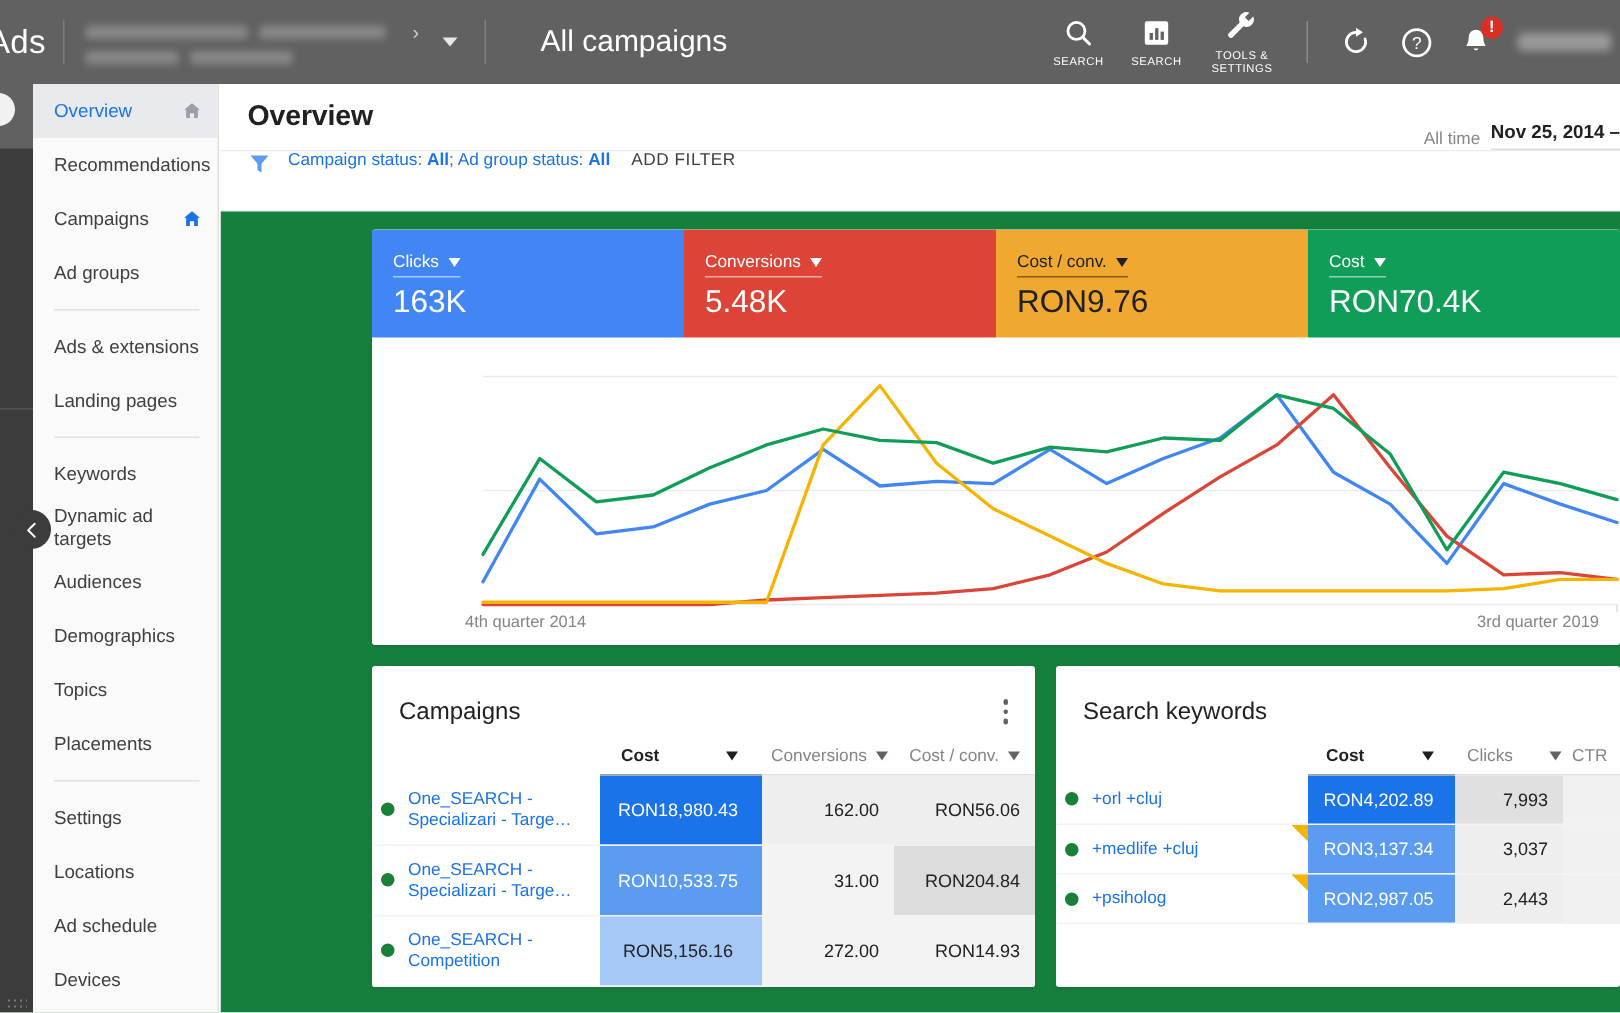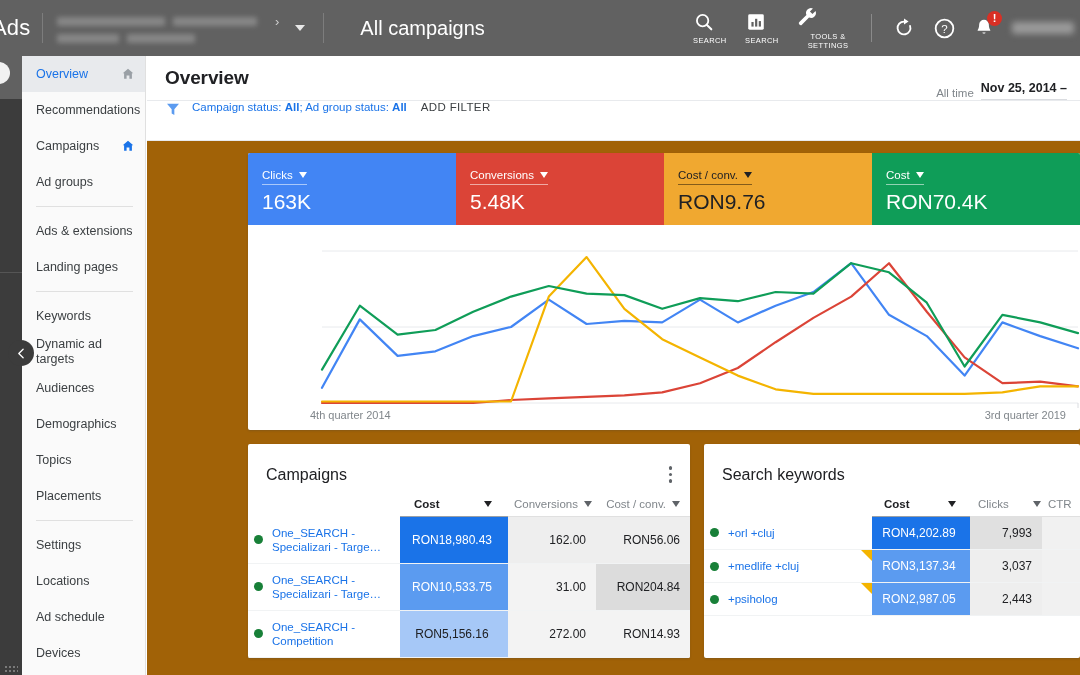--- a/index.html
+++ b/index.html
@@ -36,21 +36,21 @@
     border-left: 5px solid transparent; border-right: 5px solid transparent;
     border-top: 6px solid #e8e8e8;
   }
   .page-title-top {
     color: #fff; font-size: 20px; margin-left: 22px; white-space: nowrap;
   }
   .topbar-right {
     margin-left: auto; display: flex; align-items: center; padding-right: 4px; height: 56px;
   }
   .tb-item {
-    display: flex; flex-direction: column; align-items: flex-start; justify-content: center;
+    display: flex; flex-direction: column; align-items: center; justify-content: center;
     color: #fff; width: 52px; height: 56px; gap: 3px;
   }
   .tb-item .lbl { font-size: 7.5px; letter-spacing: .4px; text-align: center; line-height: 9px; }
   .tb-ico { width: 22px; height: 22px; display: block; }
   .tb-divider { width: 1px; height: 28px; background: #8a8a8a; margin: 0 12px; }
   .tb-round { width: 40px; height: 40px; display: flex; align-items: center; justify-content: center; position: relative; }
   .badge {
     position: absolute; top: 3px; right: 2px;
     width: 15px; height: 15px; border-radius: 50%;
     background: #d93025; color: #fff; font-size: 11px; font-weight: bold;
@@ -115,40 +115,40 @@
     position: absolute; left: 147px; top: 56px;
     width: 933px; height: 619px; background: #fff; overflow: hidden;
   }
   .page-head {
     height: 45px; display: flex; align-items: center;
     padding: 0 0 0 18px; border-bottom: 1px solid #e8eaed; background: #fff;
   }
   .page-head h1 { font-size: 19px; font-weight: bold; color: #202124; letter-spacing: -.1px; }
   .daterange {
     margin-left: auto; display: flex; align-items: flex-end; gap: 7px;
-    padding-right: 13px; white-space: nowrap; margin-top: 25px;
+    padding-right: 0; white-space: nowrap; margin-top: 25px;
   }
   .dr-label { font-size: 11.5px; color: #80868b; padding-bottom: 1px; }
   .dr-value {
     font-size: 12.5px; font-weight: bold; color: #202124;
     border-bottom: 1px solid #dadce0; padding-bottom: 4px;
   }
 
   .filterbar {
     height: 40px; display: flex; align-items: flex-start; gap: 11px;
     padding-left: 18px; background: #fff; border-bottom: 1px solid #e8eaed;
   }
   .funnel { width: 16px; height: 16px; flex: none; }
   .filter-chip { font-size: 11.5px; color: #1a73e8; }
   .filter-chip b { font-weight: bold; }
   .add-filter {
     font-size: 11.5px; color: #3c4043; letter-spacing: .35px; margin-left: 3px;
   }
 
-  .content { background: #a16207; height: 534px; padding: 12px 0 0 0; }
+  .content { background: #15803d; height: 534px; padding: 12px 0 0 0; }
 
   
   .chart-card {
     margin-left: 101px; width: 832px; background: #fff;
     border-radius: 2px; box-shadow: 0 1px 2px rgba(60,64,67,.25);
     overflow: hidden;
   }
   .scorecards { display: flex; height: 72px; }
   .sc { flex: 1; padding: 12px 14px 0 14px; position: relative; }
   .sc-head {

